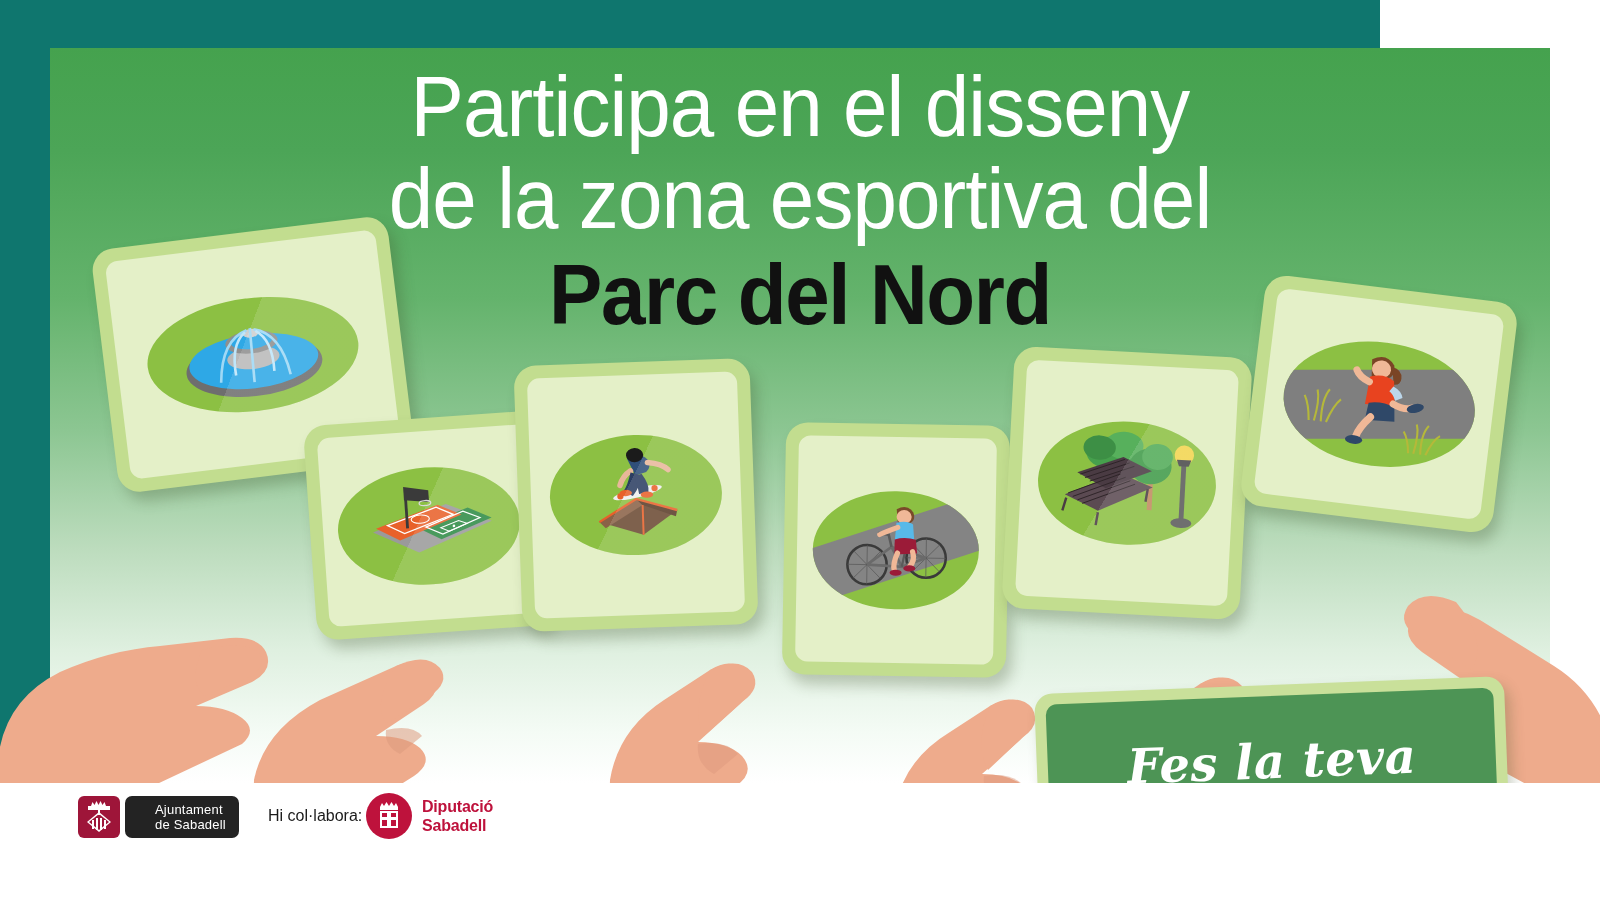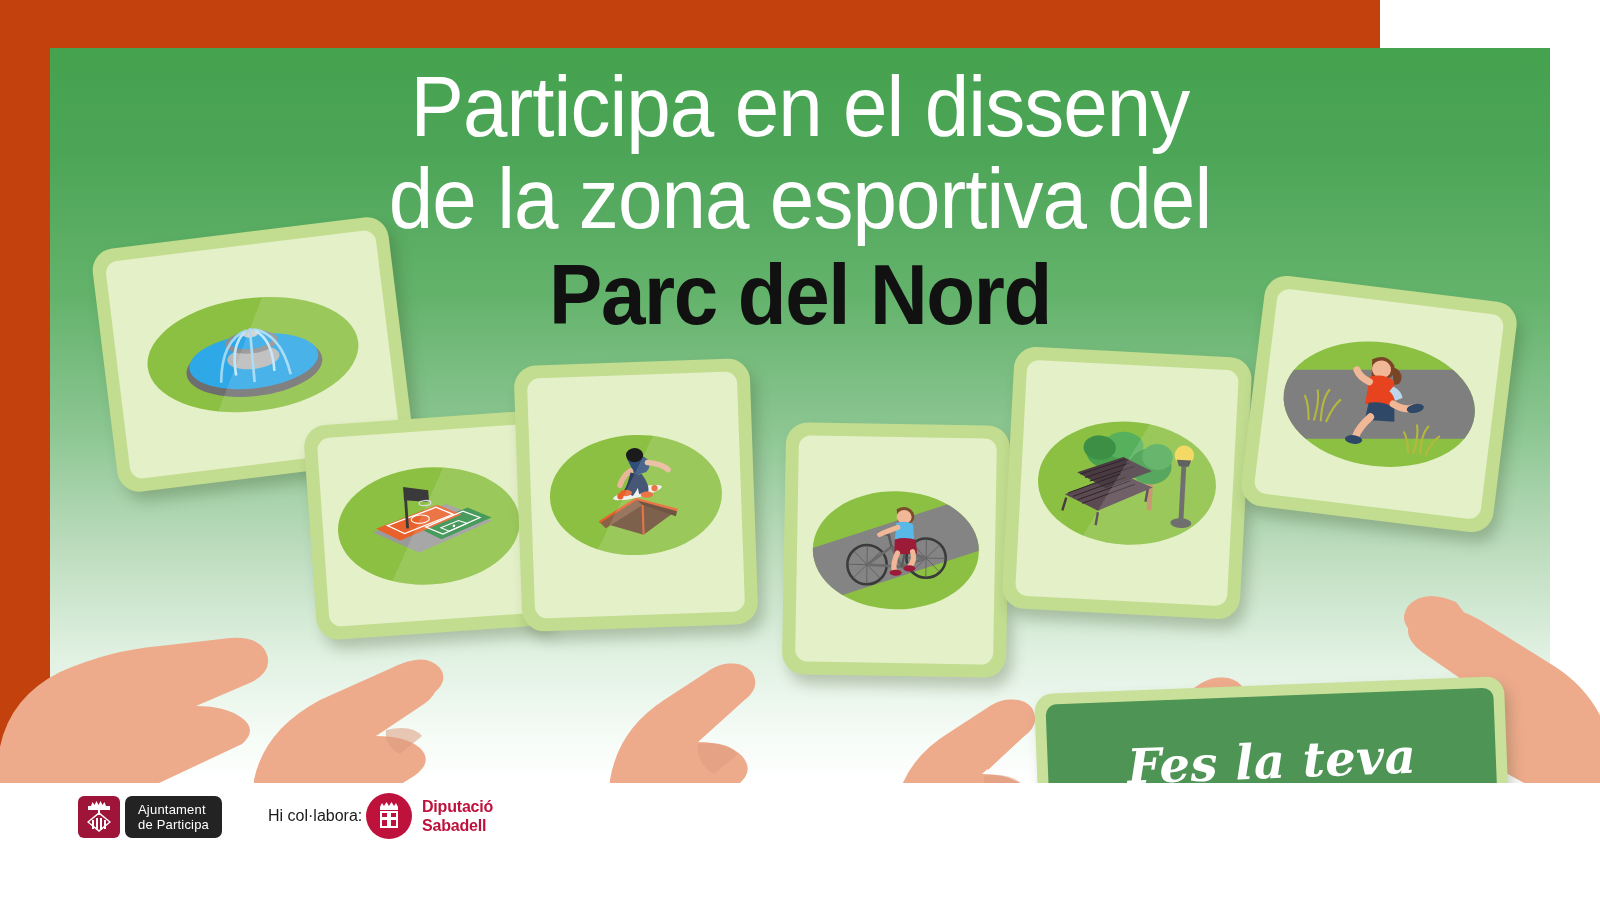--- a/index.html
+++ b/index.html
@@ -2,21 +2,21 @@
 <html><head>
 <meta charset="utf-8">
 <style>
   * { margin:0; padding:0; box-sizing:border-box; }
   html, body {
     width:1600px; height:900px;
     background:#ffffff;
     font-family:"Liberation Sans", sans-serif;
     overflow:hidden;
   }
-  #stage { position:relative; width:1380px; height:900px; background:#c2410c;text-decoration:underline; }
+  #stage { position:relative; width:1380px; height:900px; background:#0f766e;text-decoration:underline; }
 
   
   .panel {
     position:absolute; left:50px; top:48px;
     width:1500px; height:735px;
     background:linear-gradient(180deg,
        #45a24e 0%,
        #4ca557 14%,
        #64b36c 34%,
        #8cc692 52%,
@@ -119,21 +119,21 @@
   
   .footer { position:absolute; left:0; top:783px; width:1600px; height:117px; background:#fff; z-index:70; }
   .logo-sabadell { position:absolute; left:78px; top:13px; display:flex; align-items:stretch; height:42px; }
   .crest-box {
     width:42px; height:42px; background:#9e1539;
     border-radius:6px; position:relative;
     display:flex; align-items:center; justify-content:center;
   }
   .name-box {
     margin-left:5px; background:#232323; border-radius:7px;
-    padding:4px 13px 4px 13px;
+    padding:4px 13px 4px 30px;
     display:flex; flex-direction:column; justify-content:center;
   }
   .name-box span {
     color:#fff; font-size:13px; line-height:15px; font-weight:400;
     letter-spacing:0.2px; white-space:nowrap;
   }
   .collab-label {
     position:absolute; left:268px; top:24px;
     font-size:16px; color:#1a1a1a; white-space:nowrap;
   }
@@ -394,21 +394,21 @@
             <rect x="8" y="20" width="2" height="9"></rect>
             <rect x="12" y="18" width="2" height="12"></rect>
             <rect x="16" y="18" width="2" height="12"></rect>
             <rect x="20" y="20" width="2" height="9"></rect>
           </g>
           <path d="M15 10 v5" stroke="#fff" stroke-width="2"></path>
         </svg>
       </div>
       <div class="name-box">
         <span>Ajuntament</span>
-        <span>de Participa</span>
+        <span>de Sabadell</span>
       </div>
     </div>
 
     <div class="collab-label">Hi col·labora:</div>
 
     <div class="logo-dipu">
       <div class="dipu-circle">
         <svg width="30" height="32" viewBox="0 0 30 32">
           <path d="M6 7 h18 v3 h-18 z" fill="#fff"></path>
           <path d="M6 7 l2 -4 l2 3 l2.5 -4 l2.5 4 l2.5 -4 l2.5 4 l2 -3 l2 4 z" fill="#fff"></path>

